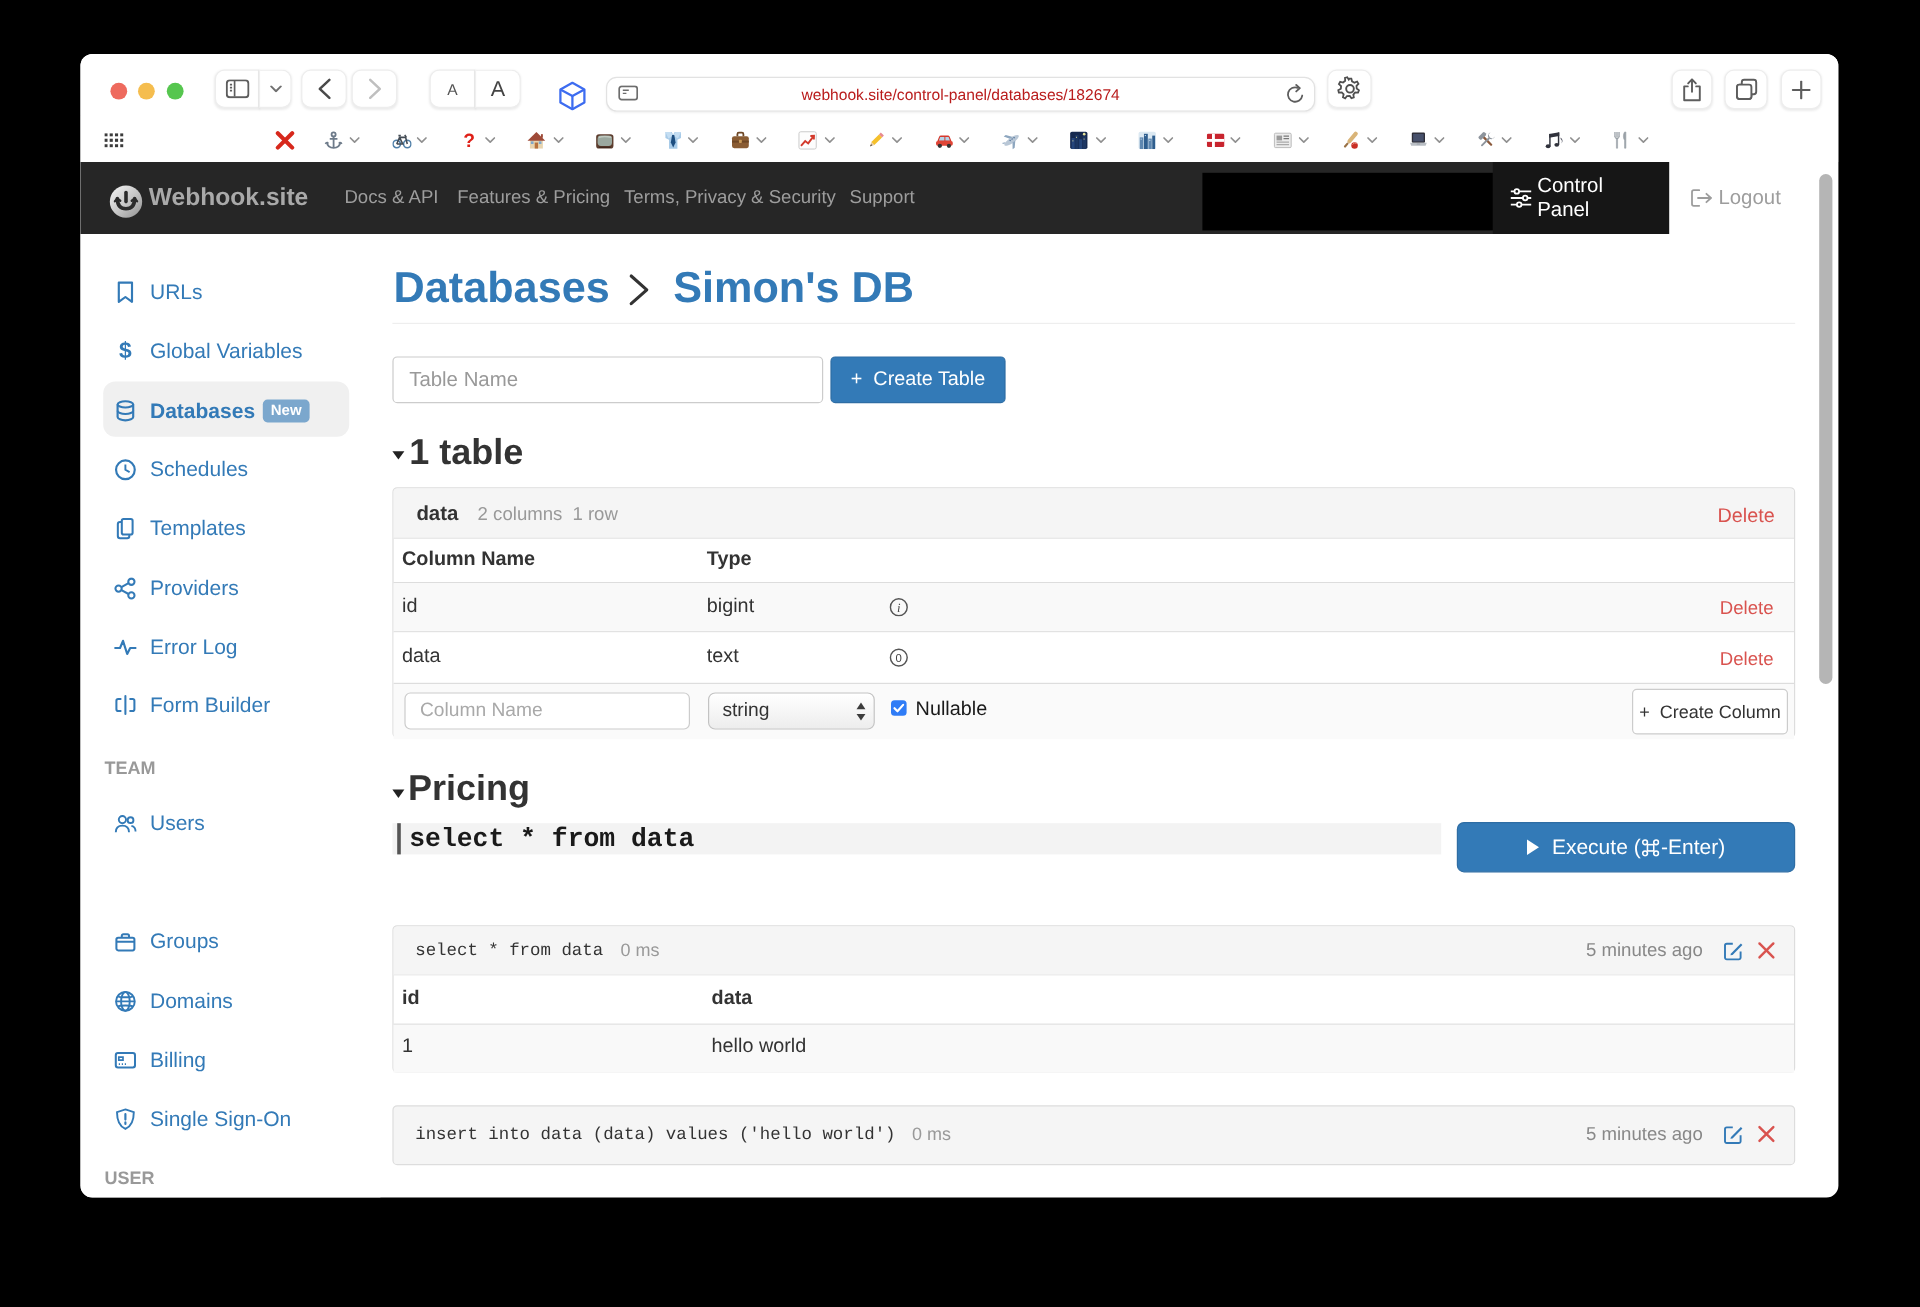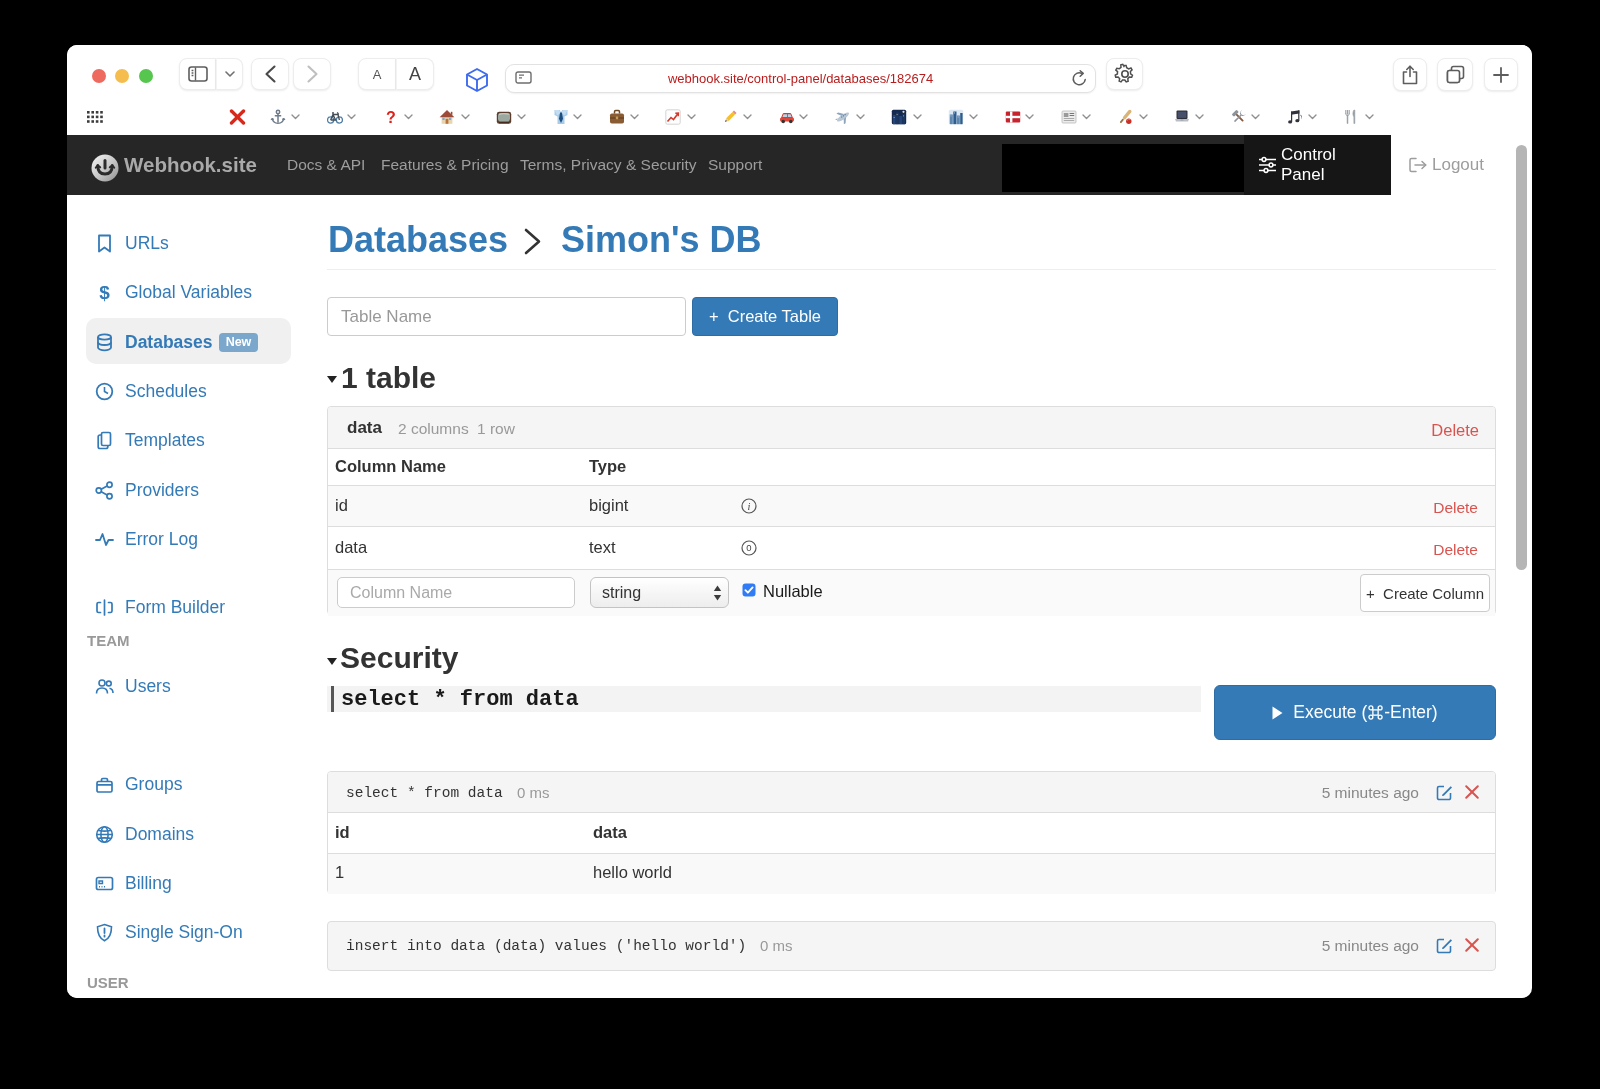--- a/index.html
+++ b/index.html
@@ -505,21 +505,21 @@
       <span class="tx">Providers</span>
     </div>
     <div class="sitem" style="top:319.5px;">
       <span class="ic">
           <svg width="19" height="19" viewBox="0 0 19 19">
             <polyline points="1,10 5,10 7.5,4 11,15 13.5,10 18,10" fill="none" stroke="#337ab7" stroke-width="1.8" stroke-linejoin="round" stroke-linecap="round"></polyline>
           </svg>
         </span>
       <span class="tx">Error Log</span>
     </div>
-    <div class="sitem" style="top:388px;padding-left:16px;">
+    <div class="sitem" style="top:368.0px;padding-left:16px;">
       <span class="ic">
           <svg width="19" height="19" viewBox="0 0 19 19">
             <g fill="none" stroke="#337ab7" stroke-width="1.7" stroke-linecap="round">
               <path d="M5.5 4.5 H3.5 A1.5 1.5 0 0 0 2 6 V13 A1.5 1.5 0 0 0 3.5 14.5 H5.5"></path>
               <path d="M13.5 4.5 H15.5 A1.5 1.5 0 0 1 17 6 V13 A1.5 1.5 0 0 1 15.5 14.5 H13.5"></path>
               <line x1="9.5" y1="2" x2="9.5" y2="17"></line>
             </g>
           </svg>
         </span>
       <span class="tx">Form Builder</span>
@@ -645,25 +645,25 @@
         <svg class="abs" style="left:414px;top:13px;" width="14" height="14" viewBox="0 0 14 14">
             <rect x="0.5" y="0.5" width="13" height="13" rx="3" fill="#2f7cf6"></rect>
             <polyline points="3.4,7.2 5.9,9.7 10.6,4.4" fill="none" stroke="#fff" stroke-width="1.8" stroke-linecap="round" stroke-linejoin="round"></polyline>
           </svg>
         <span class="abs" style="left:435px;top:12px;font-size:16.5px;color:#1a1a1a;">Nullable</span>
         <div class="abs" style="left:1032px;top:4px;width:130px;height:38px;background:#fff;border:1px solid #ccc;border-radius:4px;display:flex;align-items:center;justify-content:center;font-size:15px;color:#333;">+ &nbsp;Create Column</div>
       </div>
     </div>
 
     <div class="caret" style="left:0;top:463px;"></div>
-    <div class="h2 abs" style="left:13px;top:446px;">Security</div>
+    <div class="h2 abs" style="left:13px;top:446px;">Pricing</div>
     <div class="abs" style="left:0;top:491px;width:874px;height:26px;background:#f3f3f3;"></div>
     <div class="abs" style="left:4px;top:491px;width:2.5px;height:26px;background:#555;"></div>
     <div class="abs mono" style="left:14px;top:491px;height:26px;display:flex;align-items:center;font-size:22px;font-weight:bold;color:#1a1a1a;">select * from data</div>
-    <div class="btnp" style="position:absolute;left:887px;top:490px;width:282px;height:55px;border-radius:6px;font-size:17.5px;">
+    <div class="btnp" style="position:absolute;left:887px;top:490px;width:282px;height:42px;border-radius:6px;font-size:17.5px;">
       <svg width="11" height="14" viewBox="0 0 11 14" style="margin-right:10px;">
           <path d="M0.5 0.5 L10.5 7 L0.5 13.5 Z" fill="#fff"></path>
         </svg>
       Execute (<svg width="15" height="15" viewBox="0 0 16 16" style="margin:0 1px;">
           <g fill="none" stroke="#fff" stroke-width="1.4">
             <rect x="5.2" y="5.2" width="5.6" height="5.6"></rect>
             <circle cx="3.1" cy="3.1" r="2.1"></circle>
             <circle cx="12.9" cy="3.1" r="2.1"></circle>
             <circle cx="3.1" cy="12.9" r="2.1"></circle>
             <circle cx="12.9" cy="12.9" r="2.1"></circle>

